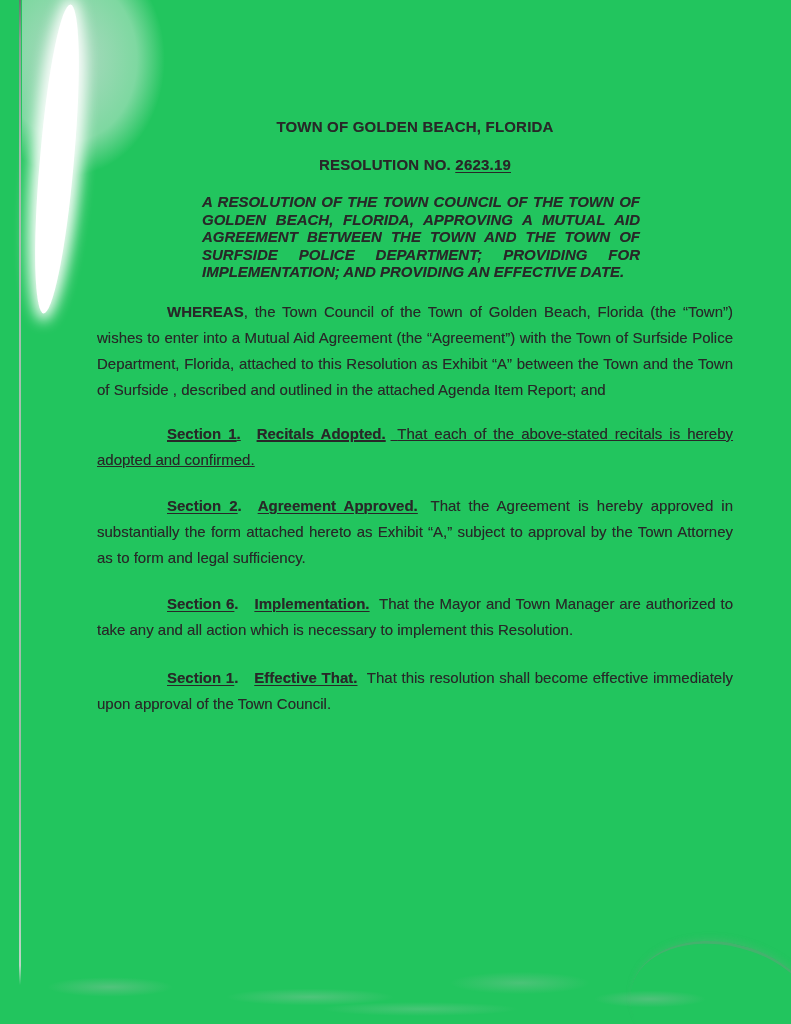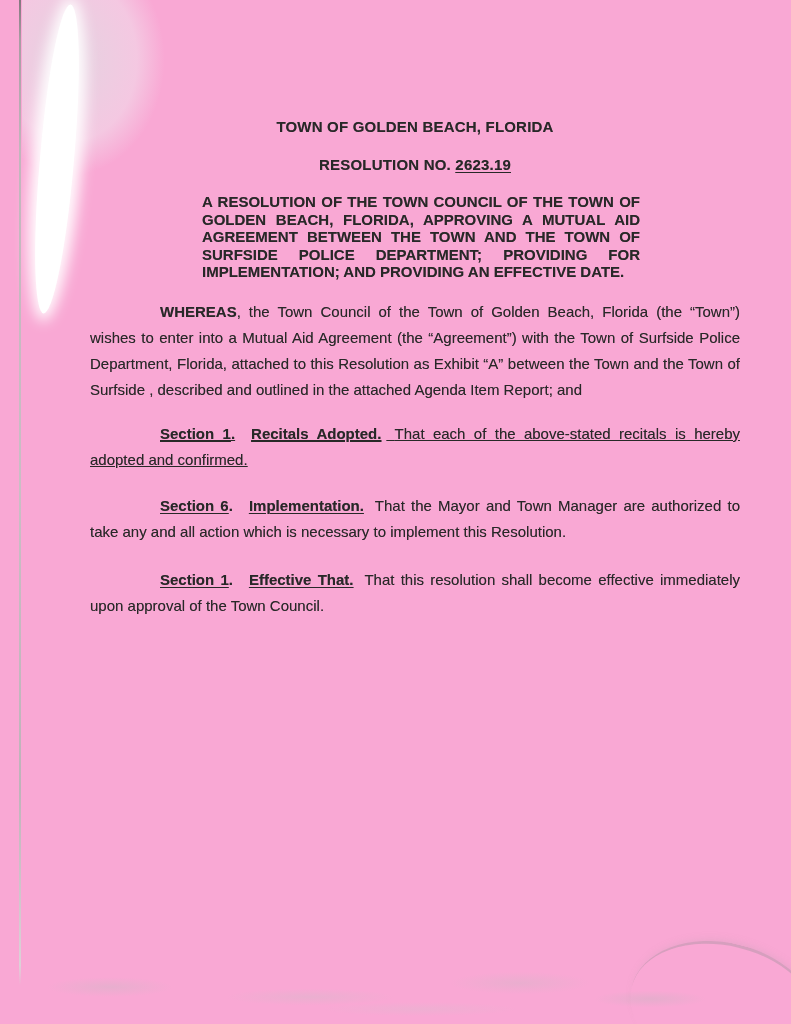--- a/index.html
+++ b/index.html
@@ -4,21 +4,21 @@
 <style>
   html, body {
     margin: 0;
     padding: 0;
     background: #ffffff;
   }
   .page {
     position: relative;
     width: 791px;
     height: 1024px;
-    background: #f9a8d4;
+    background: #22c55e;
     overflow: hidden;
     font-family: "Liberation Sans", sans-serif;
     color: #282828;
   }
   
   .edge-line {
     position: absolute;
     left: 19px;
     top: 0;
     width: 2px;
@@ -97,23 +97,24 @@
     text-align: center;
     letter-spacing: 0.2px;
   }
   .caption {
     margin: 20px 0 0 112px;
     width: 438px;
     font-weight: bold;
     font-size: 15px;
     line-height: 17.5px;
     text-align: justify;
+    font-style: italic;
   }
   .para {
-    margin: 0;
+    margin: 7px;
     text-align: justify;
     text-indent: 70px;
   }
   .mt-recital1 { margin-top: 18px; }
   .mt-recital2 { margin-top: 12px; }
   .mt-now      { margin-top: 18px; }
   .mt-s1       { margin-top: 18px; text-decoration: underline; }
   .mt-s2       { margin-top: 20px; }
   .mt-s3       { margin-top: 20px; }
   .mt-s4       { margin-top: 22px; }
@@ -158,20 +159,21 @@
     <div class="res-line"><span>RESOLUTION NO. </span><span class="u">2623.19</span></div>
 
     <p class="caption">A RESOLUTION OF THE TOWN COUNCIL OF THE TOWN OF GOLDEN BEACH, FLORIDA, APPROVING A MUTUAL AID AGREEMENT BETWEEN THE TOWN AND THE TOWN OF SURFSIDE POLICE DEPARTMENT; PROVIDING FOR IMPLEMENTATION; AND PROVIDING AN EFFECTIVE DATE.</p>
 
     <p class="para mt-recital1"><span class="b">WHEREAS</span><span>, the Town Council of the Town of Golden Beach, Florida (the “Town”) wishes to enter into a Mutual Aid Agreement (the “Agreement”) with the Town of Surfside Police Department, Florida, attached to this Resolution as Exhibit “A” between the Town and the Town of Surfside , described and outlined in the attached Agenda Item Report; and</span></p>
 
 
 
     <p class="para mt-s1"><span class="b u">Section 1</span><span class="b sec-dot">.</span><span class="b u sec-head">Recitals Adopted.</span> <span>That each of the above-stated recitals is hereby adopted and confirmed.</span></p>
 
+    <p class="para mt-s2"><span class="b u">Section 2</span><span class="b sec-dot">.</span><span class="b u sec-head">Agreement Approved.</span> <span>That the Agreement is hereby approved in substantially the form attached hereto as Exhibit “A,” subject to approval by the Town Attorney as to form and legal sufficiency.</span></p>
 
     <p class="para mt-s3"><span class="b u">Section 6</span><span class="b sec-dot">.</span><span class="b u sec-head">Implementation.</span> <span>That the Mayor and Town Manager are authorized to take any and all action which is necessary to implement this Resolution.</span></p>
 
     <p class="para mt-s4"><span class="b u">Section 1</span><span class="b sec-dot">.</span><span class="b u sec-head">Effective That.</span> <span>That this resolution shall become effective immediately upon approval of the Town Council.</span></p>
 
 
   </div>
 </div>
 
 </body></html>

